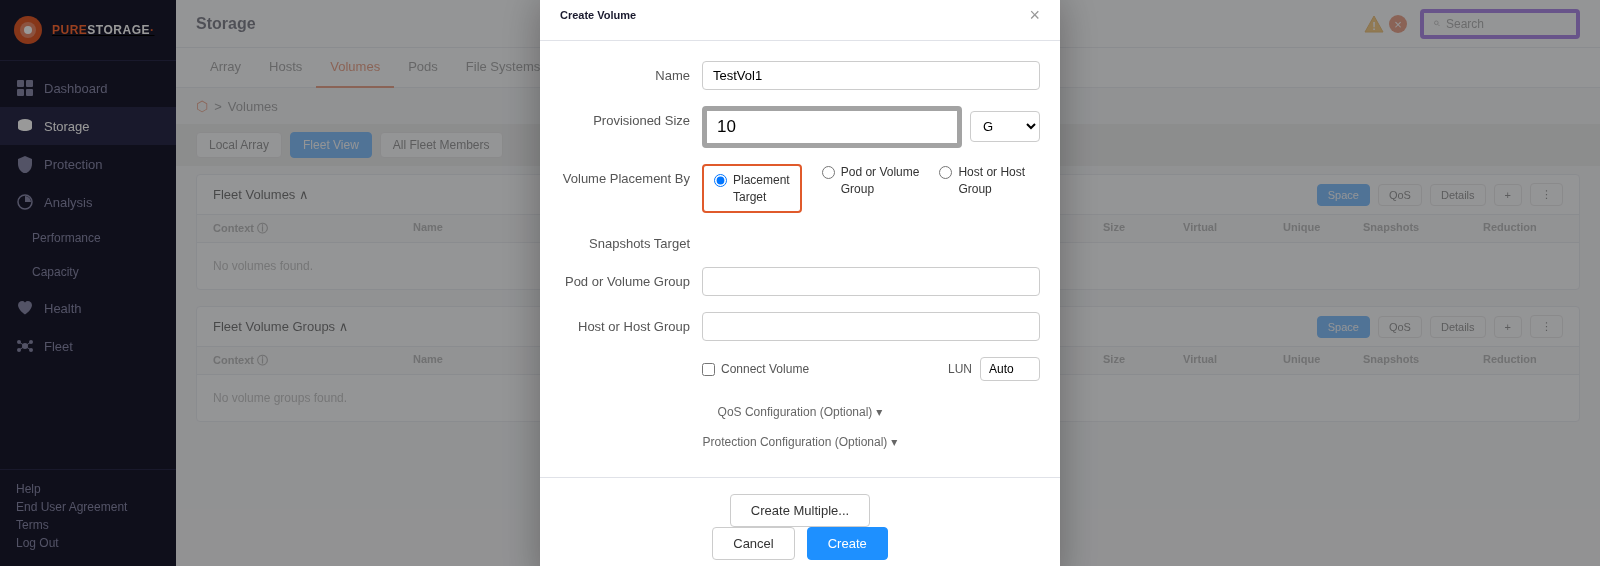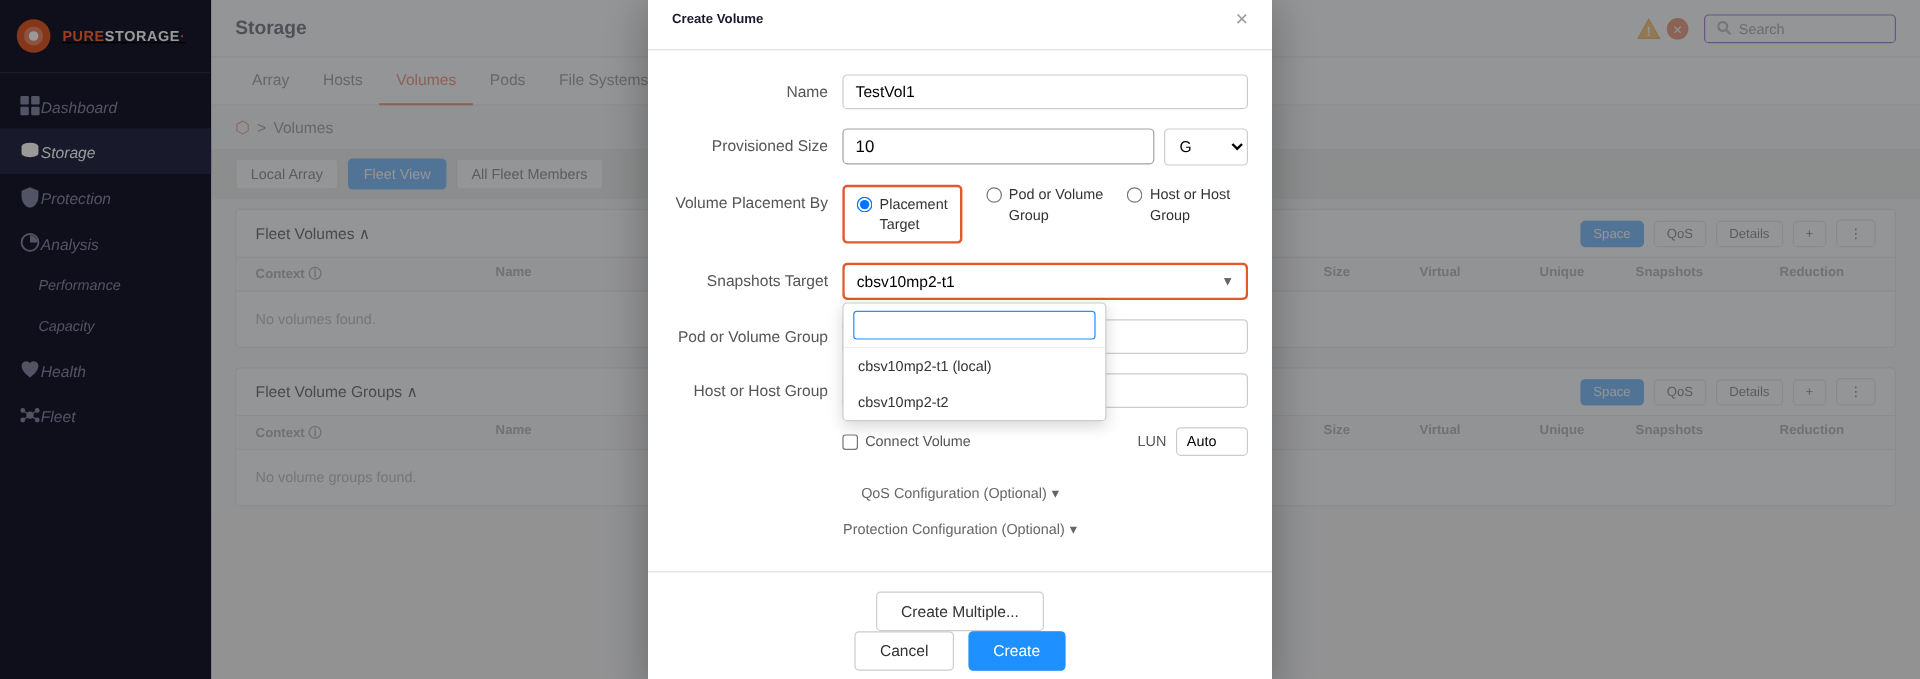--- a/index.html
+++ b/index.html
@@ -30,26 +30,26 @@
     .logo-text {
       color: #fff;
       font-size: 12px;
       font-weight: 600;
       letter-spacing: 0.5px;
     }
     .logo-text span { color: #ff6b35; }
     .sidebar-nav { flex: 1; padding: 8px 0; }
     .nav-item {
       display: flex;
-      align-items: flex-end;
+      align-items: center;
       padding: 10px 16px;
       color: #8a8aaa;
       cursor: pointer;
       font-size: 13px;
-      font-style: italic;
+      gap: 10px;
     }
     .nav-item.active { color: #fff; background: #2a2a4a; }
     .nav-item .nav-icon { width: 18px; height: 18px; flex-shrink: 0; }
     .sidebar-footer {
       padding: 12px 16px;
       border-top: 1px solid #2a2a4a;
     }
     .sidebar-footer a {
       display: block;
       color: #8a8aaa;
@@ -99,21 +99,21 @@
       height: 20px;
     }
     .close-x {
       width: 20px;
       height: 20px;
       cursor: pointer;
     }
     .search-box {
       display: flex;
       align-items: center;
-      border: 1px solid #6d28d9;
+      border: 4px solid #6d28d9;
       border-radius: 4px;
       padding: 4px 10px;
       gap: 6px;
       background: #fff;
       width: 160px;
     }
     .search-box input {
       border: none;
       outline: none;
       font-size: 12px;
@@ -300,23 +300,23 @@
       outline: none;
     }
     .size-row {
       display: flex;
       gap: 8px;
       align-items: center;
     }
     .size-input {
       flex: 1;
       padding: 6px 10px;
-      border: 1px solid #a3a3a3;
-      border-radius: 4px;
-      font-size: 14px;
+      border: 5px solid #a3a3a3;
+      border-radius: 4px;
+      font-size: 17px;
       outline: none;
     }
     .size-select {
       width: 70px;
       padding: 6px 8px;
       border: 1px solid #ccc;
       border-radius: 4px;
       font-size: 13px;
       background: #fff;
       cursor: pointer;
@@ -531,20 +531,26 @@
           <circle cx="15" cy="5" r="2"></circle>
         <circle cx="3" cy="13" r="2"></circle>
           <circle cx="15" cy="13" r="2"></circle>
         <line x1="9" y1="9" x2="3" y2="5" stroke="currentColor" stroke-width="1"></line>
         <line x1="9" y1="9" x2="15" y2="5" stroke="currentColor" stroke-width="1"></line>
         <line x1="9" y1="9" x2="3" y2="13" stroke="currentColor" stroke-width="1"></line>
         <line x1="9" y1="9" x2="15" y2="13" stroke="currentColor" stroke-width="1"></line>
       </svg>
       <span>Fleet</span>
     </div>
+  </div>
+  <div class="sidebar-footer">
+    <a>Help</a>
+    <a>End User Agreement</a>
+    <a>Terms</a>
+    <a>Log Out</a>
   </div>
 </div>
 
 <div class="main-content bg-content">
 
   <div class="topbar">
     <span class="topbar-title">Storage</span>
     <div class="topbar-right">
       <div class="warn-badge">
         <svg class="warn-triangle" viewBox="0 0 20 20">
@@ -683,37 +689,20 @@
             <label class="radio-option">
               <input type="radio" name="placement" style="">
               <span class="radio-label">Host or Host<br>Group</span>
             </label>
           </div>
         </div>
       </div>
 
       <div class="form-row" style="position:relative;">
         <label class="form-label">Snapshots Target</label>
-        <div class="form-control" style="position:relative;">
-          <div class="placement-target-wrapper select-wrapper">
-            <select class="placement-select">
-              <option>cbsv10mp2-t1</option>
-              <option>cbsv10mp2-t2</option>
-            </select>
-            <span style="position:absolute;right:10px;top:50%;transform:translateY(-50%);font-size:10px;color:#666;pointer-events:none;">▼</span>
-          </div>
-
-          <div class="dropdown-list">
-            <div class="dropdown-search">
-              <input type="text" placeholder="" style="">
-            </div>
-            <div class="dropdown-item">cbsv10mp2-t1 (local)</div>
-            <div class="dropdown-item">cbsv10mp2-t2</div>
-          </div>
-        </div>
       </div>
 
       <div class="form-row">
         <label class="form-label">Pod or Volume Group</label>
         <div class="form-control">
           <input class="form-input" type="text" value="" style="">
         </div>
       </div>
 
       <div class="form-row">

